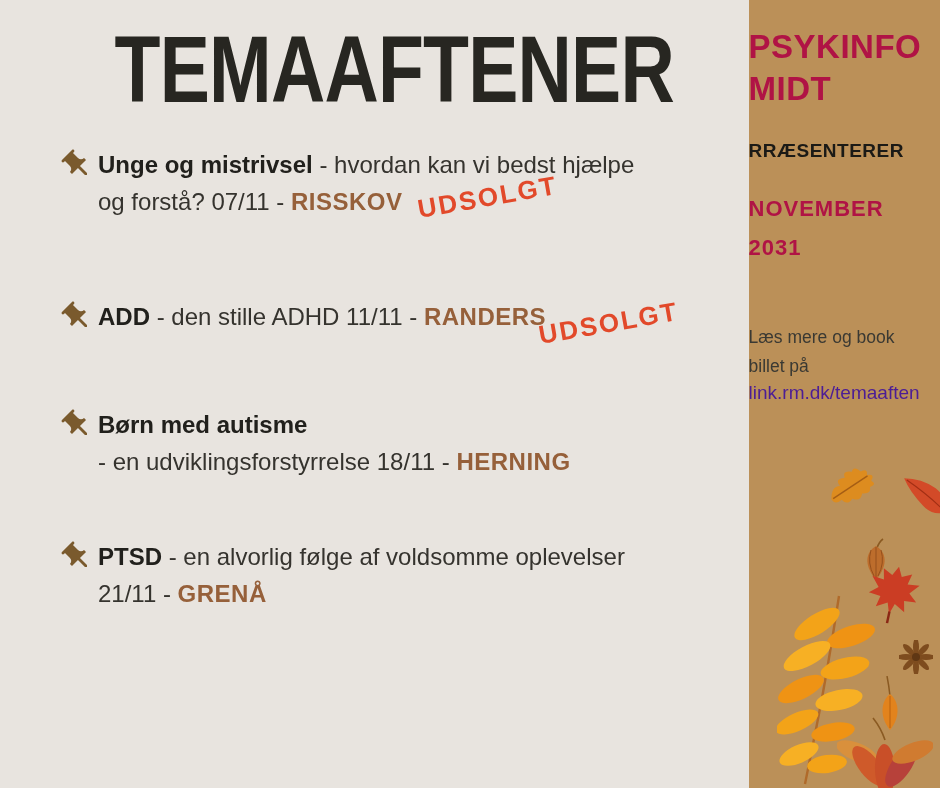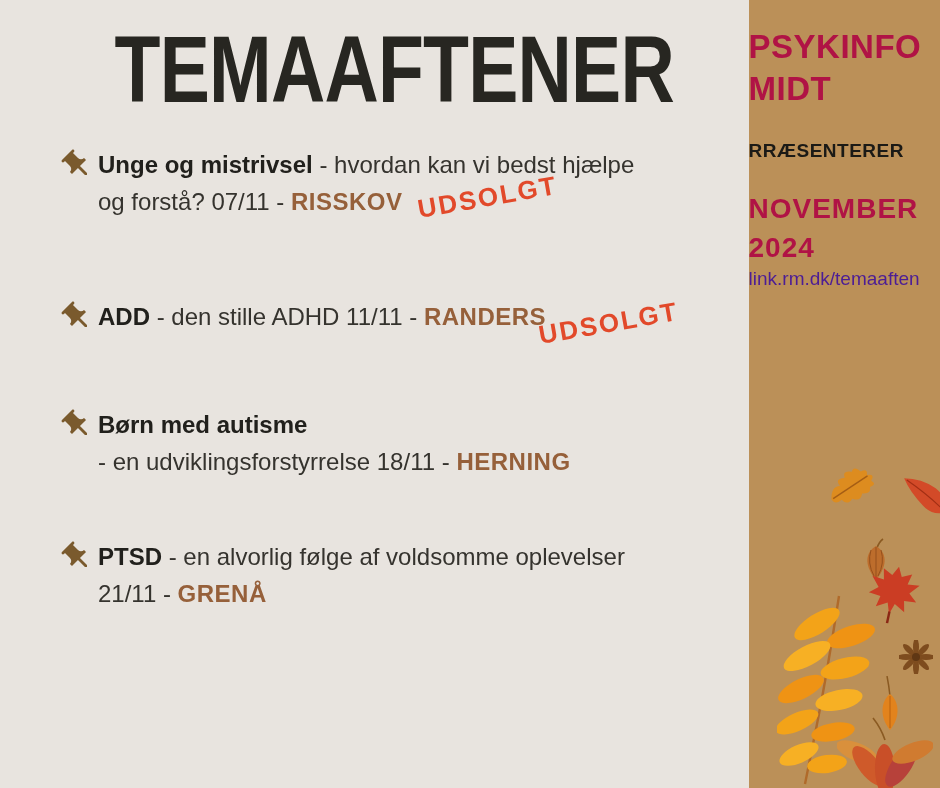--- a/index.html
+++ b/index.html
@@ -86,21 +86,21 @@
   }
   .presents {
     margin-top:30px;
     font-size:19px;
     font-weight:600;
     color:#1b1a16;
     letter-spacing:0.5px;
   }
   .month {
     margin-top:27px;
-    font-size:28px;
+    font-size:22px;
     line-height:39px;
     font-weight:800;
     color:#b01345;
     letter-spacing:1px;
   }
   .info {
     margin-top:56px;
     font-size:17.5px;
     line-height:29px;
     font-weight:500;
@@ -166,21 +166,25 @@
   </div>
 
   <aside class="sidebar">
     <div class="brand">
       <div>PSYKINFO</div>
       <div>MIDT</div>
     </div>
     <div class="presents">RRÆSENTERER</div>
     <div class="month">
       <div>NOVEMBER</div>
-      <div>2024</div>
+      <div>2031</div>
+    </div>
+    <div class="info">
+      <div>Læs mere og book</div>
+      <div>billet på</div>
     </div>
     <div class="link">link.rm.dk/temaaften</div>
 
     <svg class="leaf" style="left:76px; top:466px; transform:rotate(-28deg);" width="56" height="42" viewBox="0 0 56 42">
       <path fill="#dd8c1f" d="M3,22 Q9,10 17,14 Q15,5 25,9 Q26,1 34,7 Q39,2 42,11 Q50,11 46,17 Q54,20 47,24 Q51,30 43,29 Q41,36 33,31 Q28,38 22,31 Q14,35 12,27 Q4,29 3,22 Z"></path>
       <path stroke="#a55d14" stroke-width="1.4" fill="none" d="M5,22 Q25,20 46,18"></path>
     </svg>
     <svg class="leaf" style="left:150px; top:480px; transform:rotate(14deg);" width="52" height="36" viewBox="0 0 52 36">
       <path fill="#d34a28" d="M1,4 Q18,0 34,6 Q48,12 51,26 Q38,34 26,26 Q10,16 1,4 Z"></path>
       <path stroke="#a32f14" stroke-width="1.2" fill="none" d="M4,5 Q28,14 48,26"></path>

